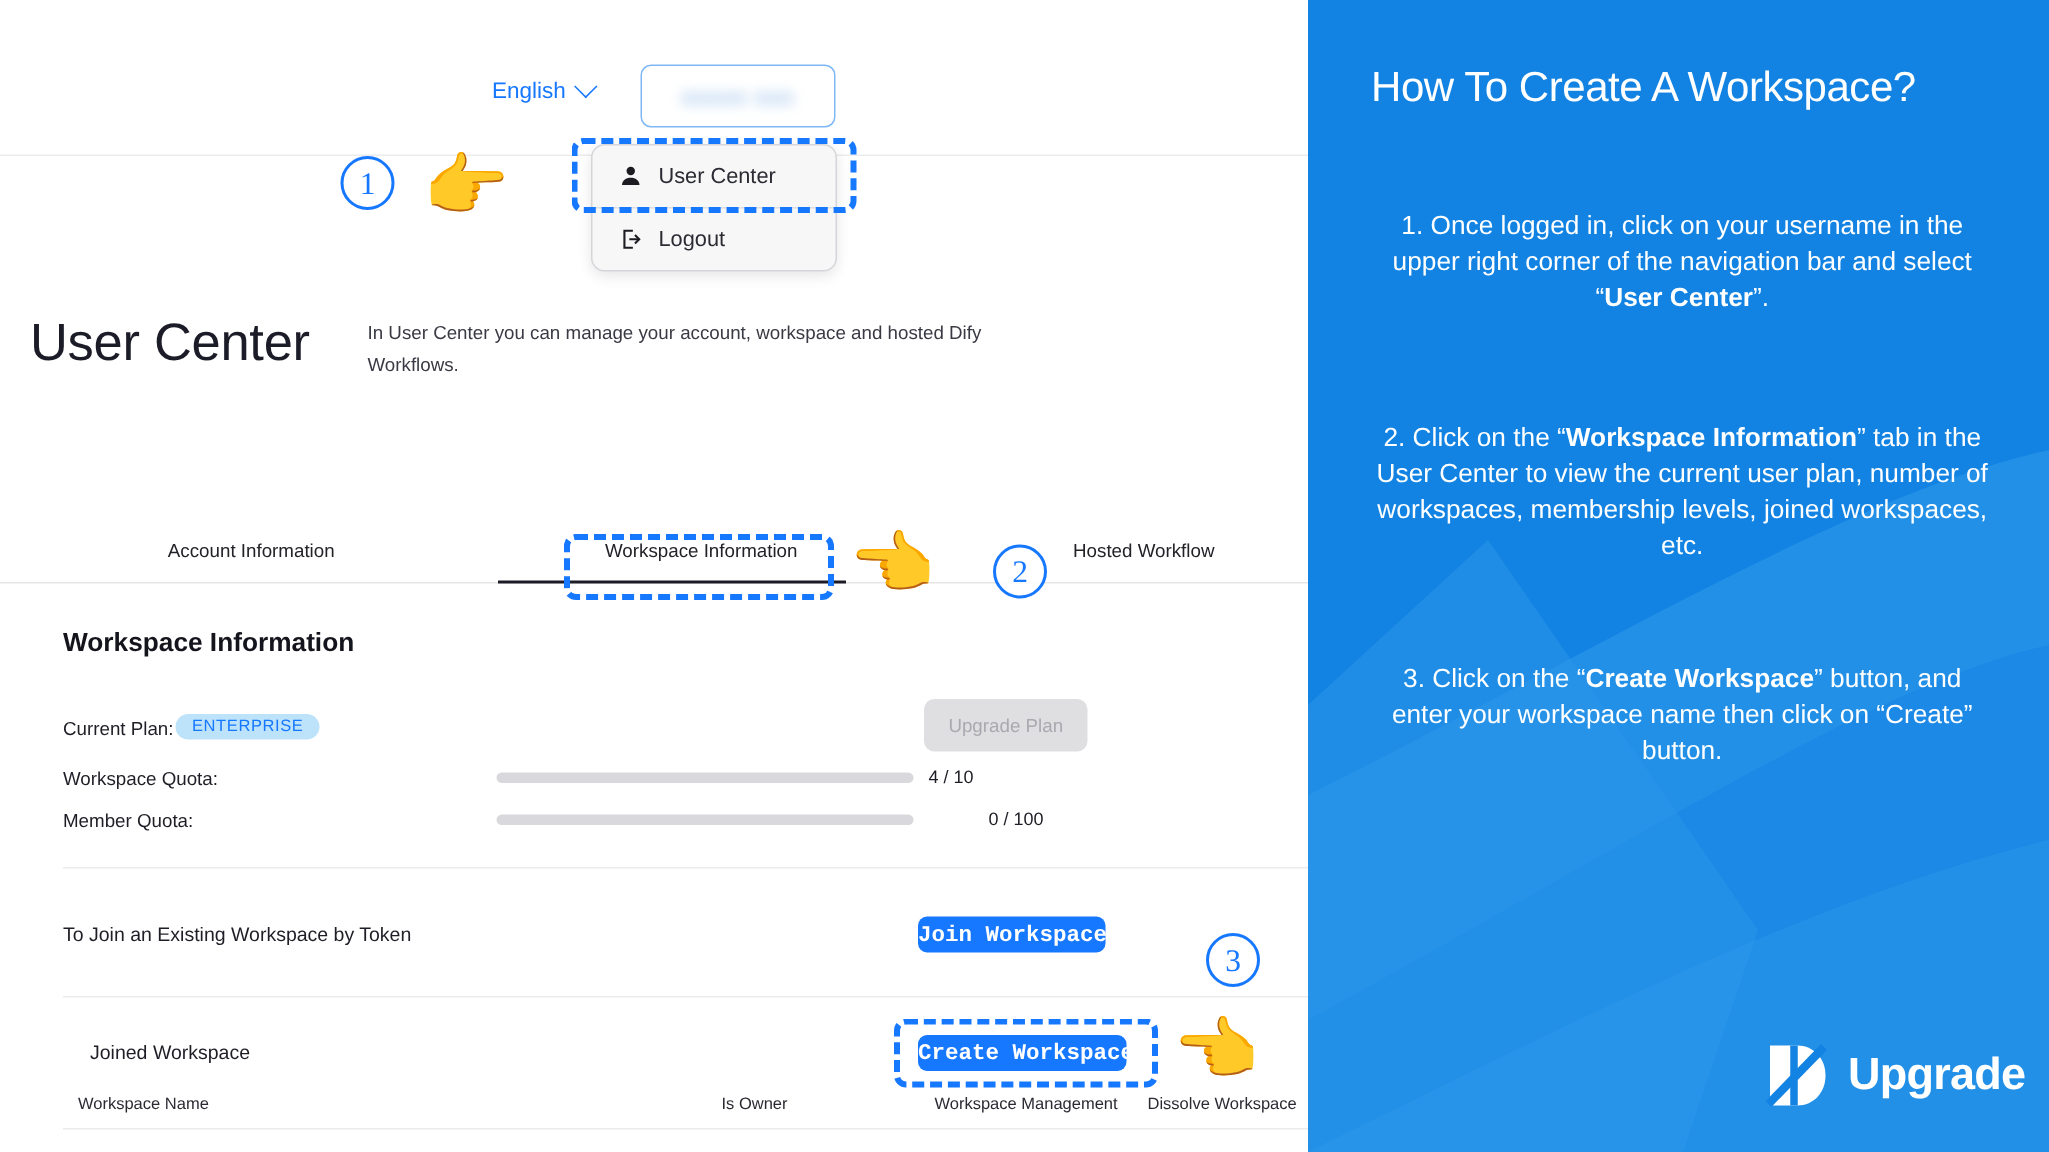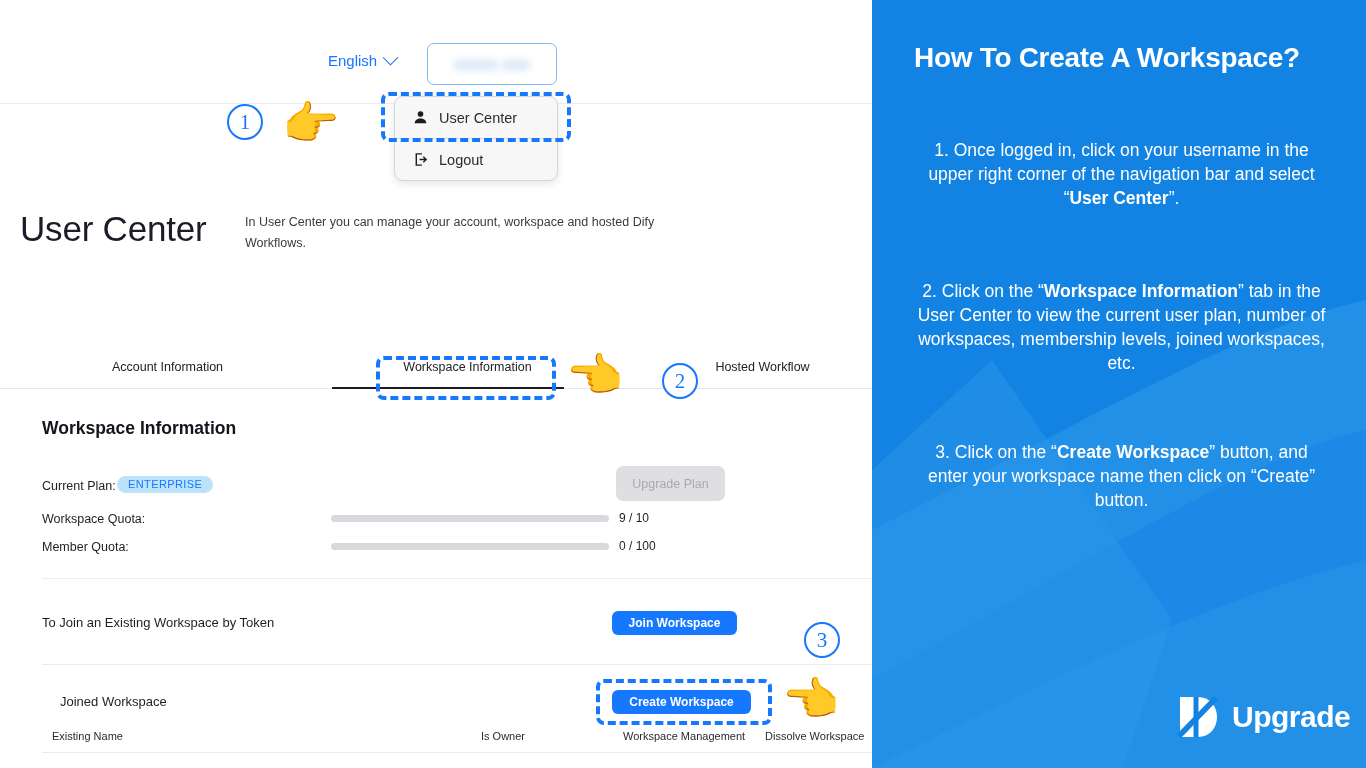--- a/index.html
+++ b/index.html
@@ -194,21 +194,21 @@
   }
   .b1 { top: 515px; }
   .b2 { top: 543px; }
   .bar-val {
     position: absolute;
     left: 619px;
     font-size: 12px;
     color: #1e1e26;
   }
   .v1 { top: 511px; }
-  .v2 { top: 539px; }
+  .v2 { top: 539px; margin-left: 40px; }
 
   .upgrade-btn {
     position: absolute;
     left: 616px; top: 466px;
     width: 109px; height: 35px;
     border-radius: 7px;
     border: none;
     background: #dfdfe2;
     color: #a9a9b0;
     font-size: 12.5px;
@@ -240,23 +240,23 @@
     color: #1e1e26;
     margin-left: 18px;
   }
 
   .blue-btn {
     position: absolute;
     border: none;
     border-radius: 6px;
     background: #1677ff;
     color: #ffffff;
-    font-size: 12px;
+    font-size: 15px;
     font-weight: bold;
-    font-family: Liberation Sans, sans-serif;
+    font-family: Liberation Mono, monospace;
     cursor: pointer;
     white-space: nowrap;
   }
   .join-btn   { left: 612px; top: 611px; width: 125px; height: 24px; }
   .create-btn { left: 612px; top: 690px; width: 139px; height: 24px; }
 
   .th {
     position: absolute;
     top: 730px;
     font-size: 11px;
@@ -317,21 +317,21 @@
     overflow: hidden;
   }
   #blue-panel .deco { position: absolute; inset: 0; }
 
   .panel-title {
     position: absolute;
     left: 42px; top: 42px;
     width: 430px;
     color: #ffffff;
     font-size: 28px;
-    font-weight: bold;
+    font-weight: normal;
     letter-spacing: -0.3px;
   }
   .panel-step {
     position: absolute;
     left: 42px;
     width: 415px;
     color: #ffffff;
     font-size: 17.5px;
     line-height: 1.38;
     text-align: center;
@@ -404,35 +404,35 @@
     <div class="tab-active-rule"></div>
 
     <div class="sec-title">Workspace Information</div>
 
     <div class="row-label r1">Current Plan:</div>
     <div class="badge">ENTERPRISE</div>
     <button class="upgrade-btn">Upgrade Plan</button>
 
     <div class="row-label r2">Workspace Quota:</div>
     <div class="bar-track b1"></div>
-    <div class="bar-val v1">9 / 10</div>
+    <div class="bar-val v1">4 / 10</div>
 
     <div class="row-label r3">Member Quota:</div>
     <div class="bar-track b2"></div>
     <div class="bar-val v2">0 / 100</div>
 
     <div class="divider d1"></div>
     <div class="join-text">To Join an Existing Workspace by Token</div>
     <button class="blue-btn join-btn">Join Workspace</button>
 
     <div class="divider d2"></div>
     <div class="joined-text">Joined Workspace</div>
     <button class="blue-btn create-btn">Create Workspace</button>
 
-    <div class="th th-name">Existing Name</div>
+    <div class="th th-name">Workspace Name</div>
     <div class="th th-own">Is Owner</div>
     <div class="th th-mgmt">Workspace Management</div>
     <div class="th th-diss">Dissolve Workspace</div>
     <div class="divider d3"></div>
 
     <div class="dash-box dash-1"></div>
     <div class="dash-box dash-2"></div>
     <div class="dash-box dash-3"></div>
 
     <div class="step-circle sc1">1</div>

